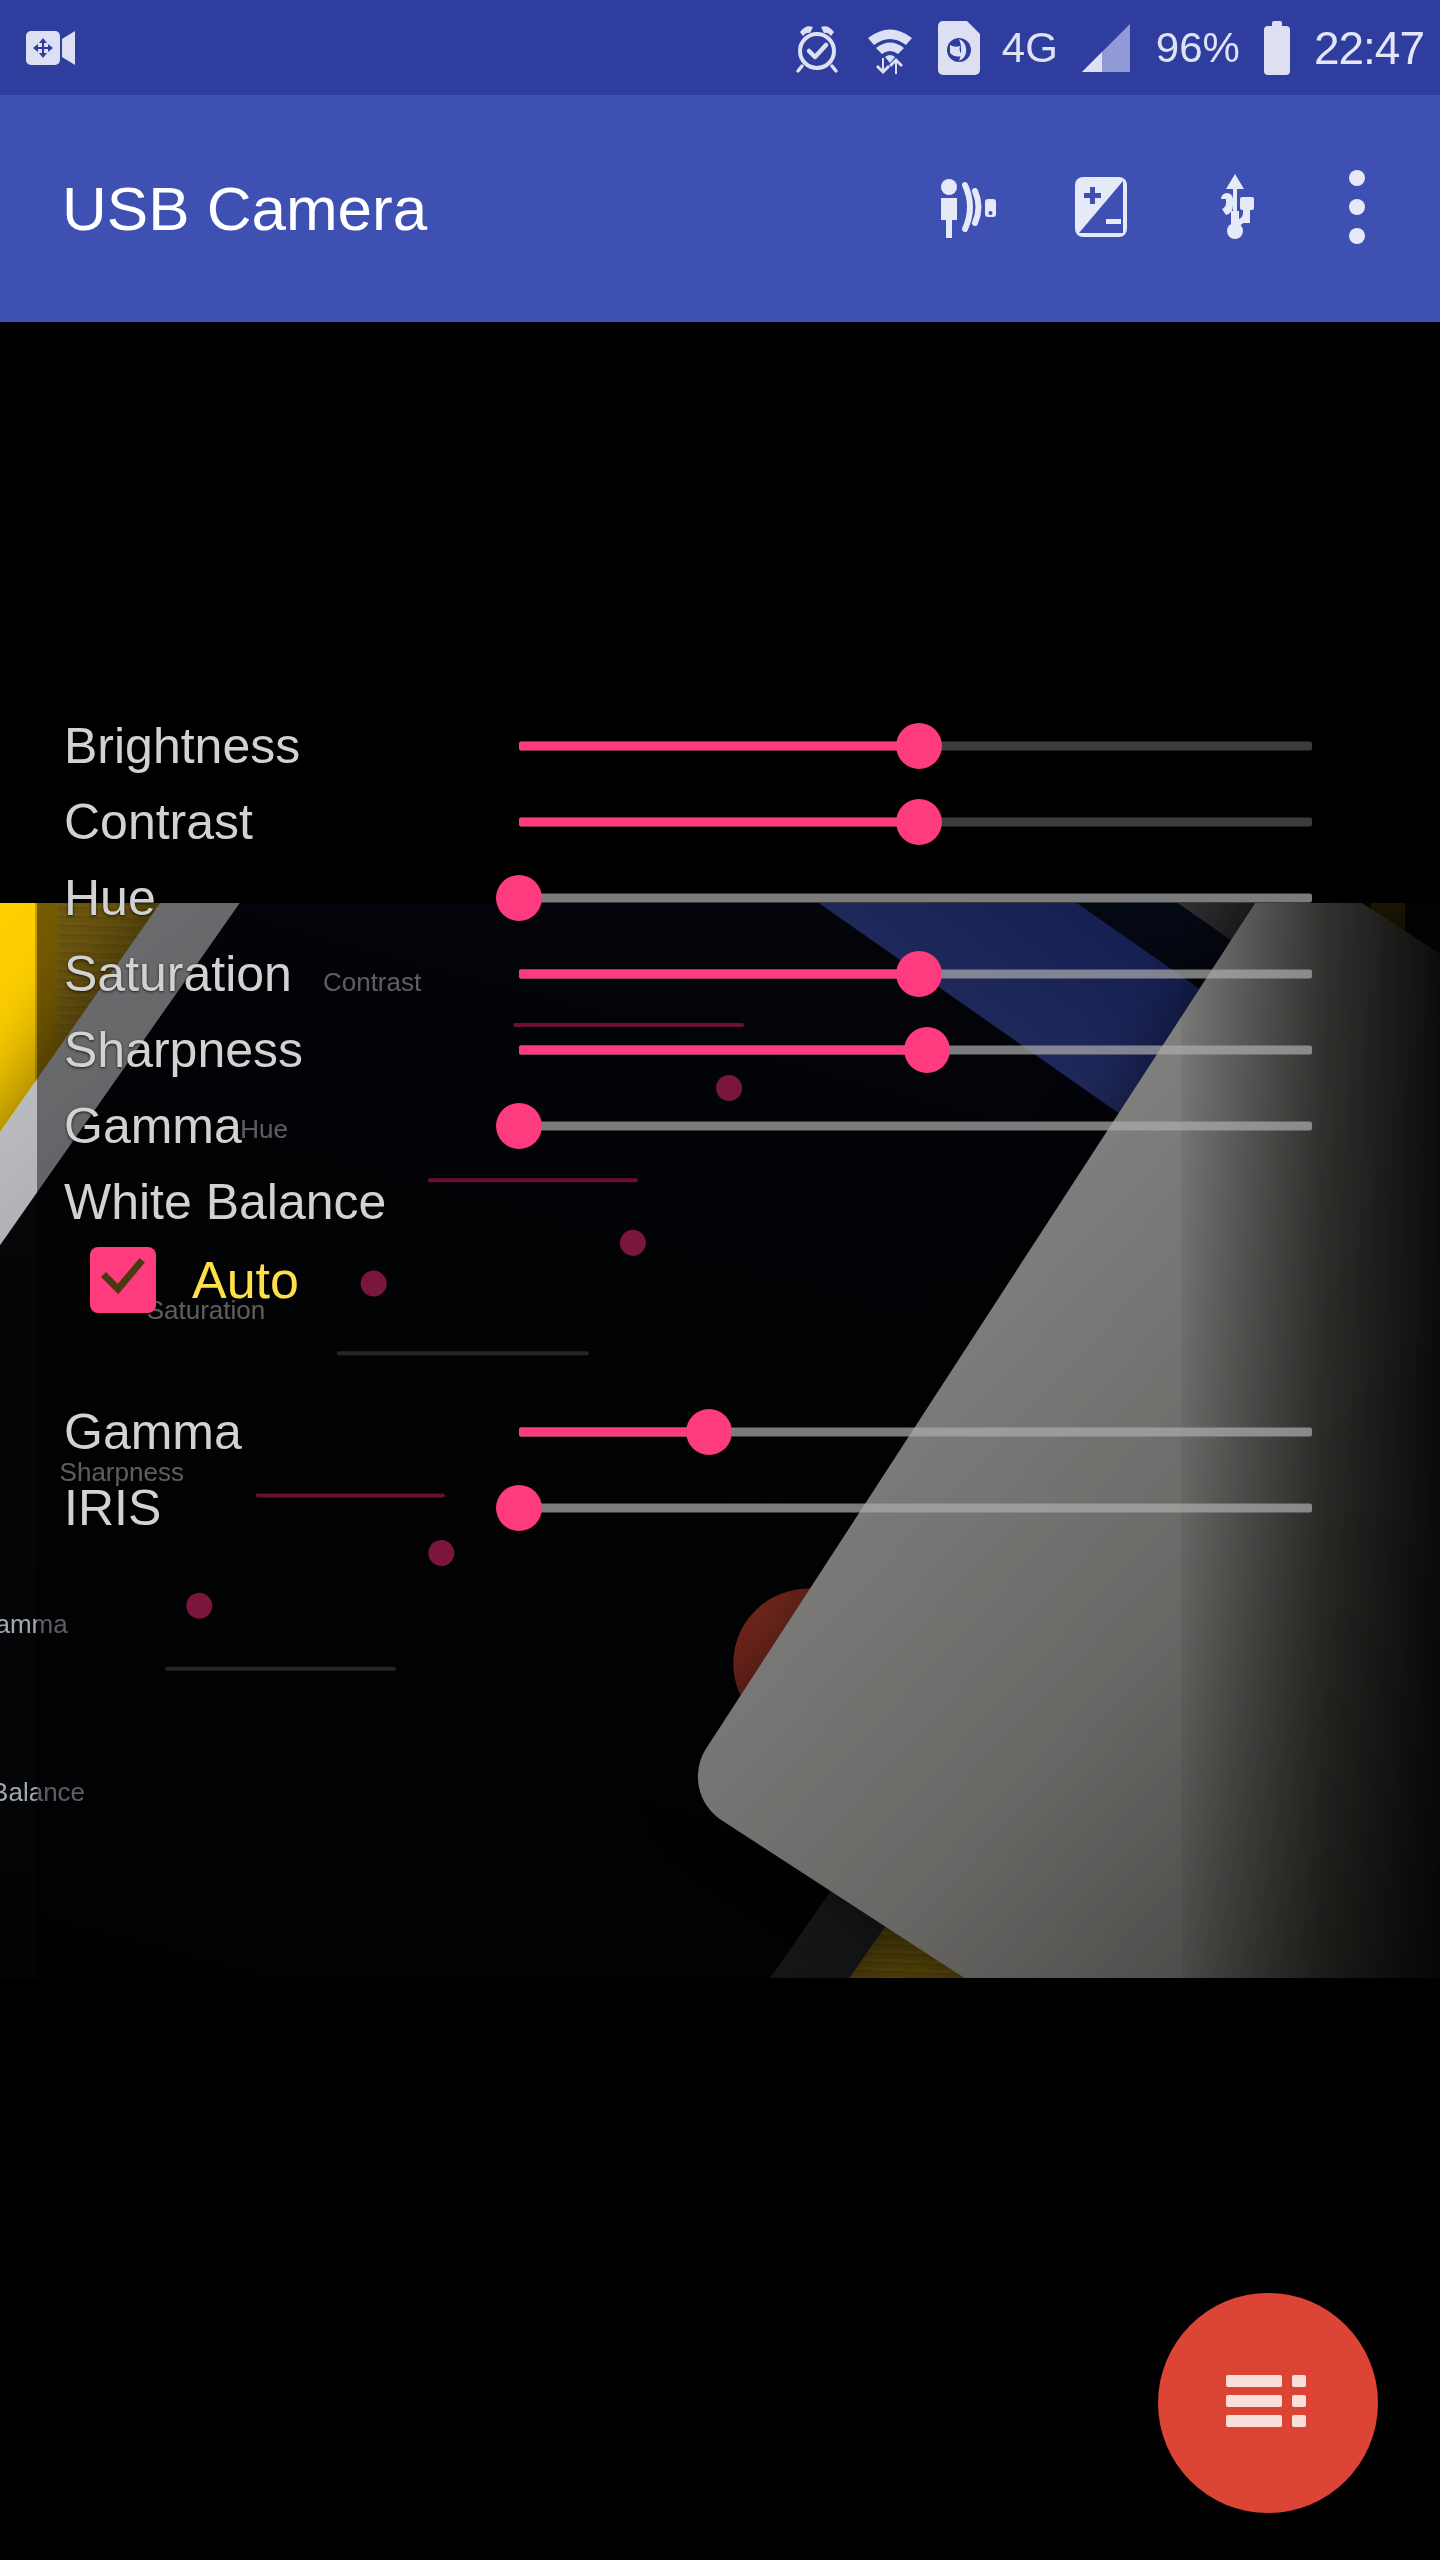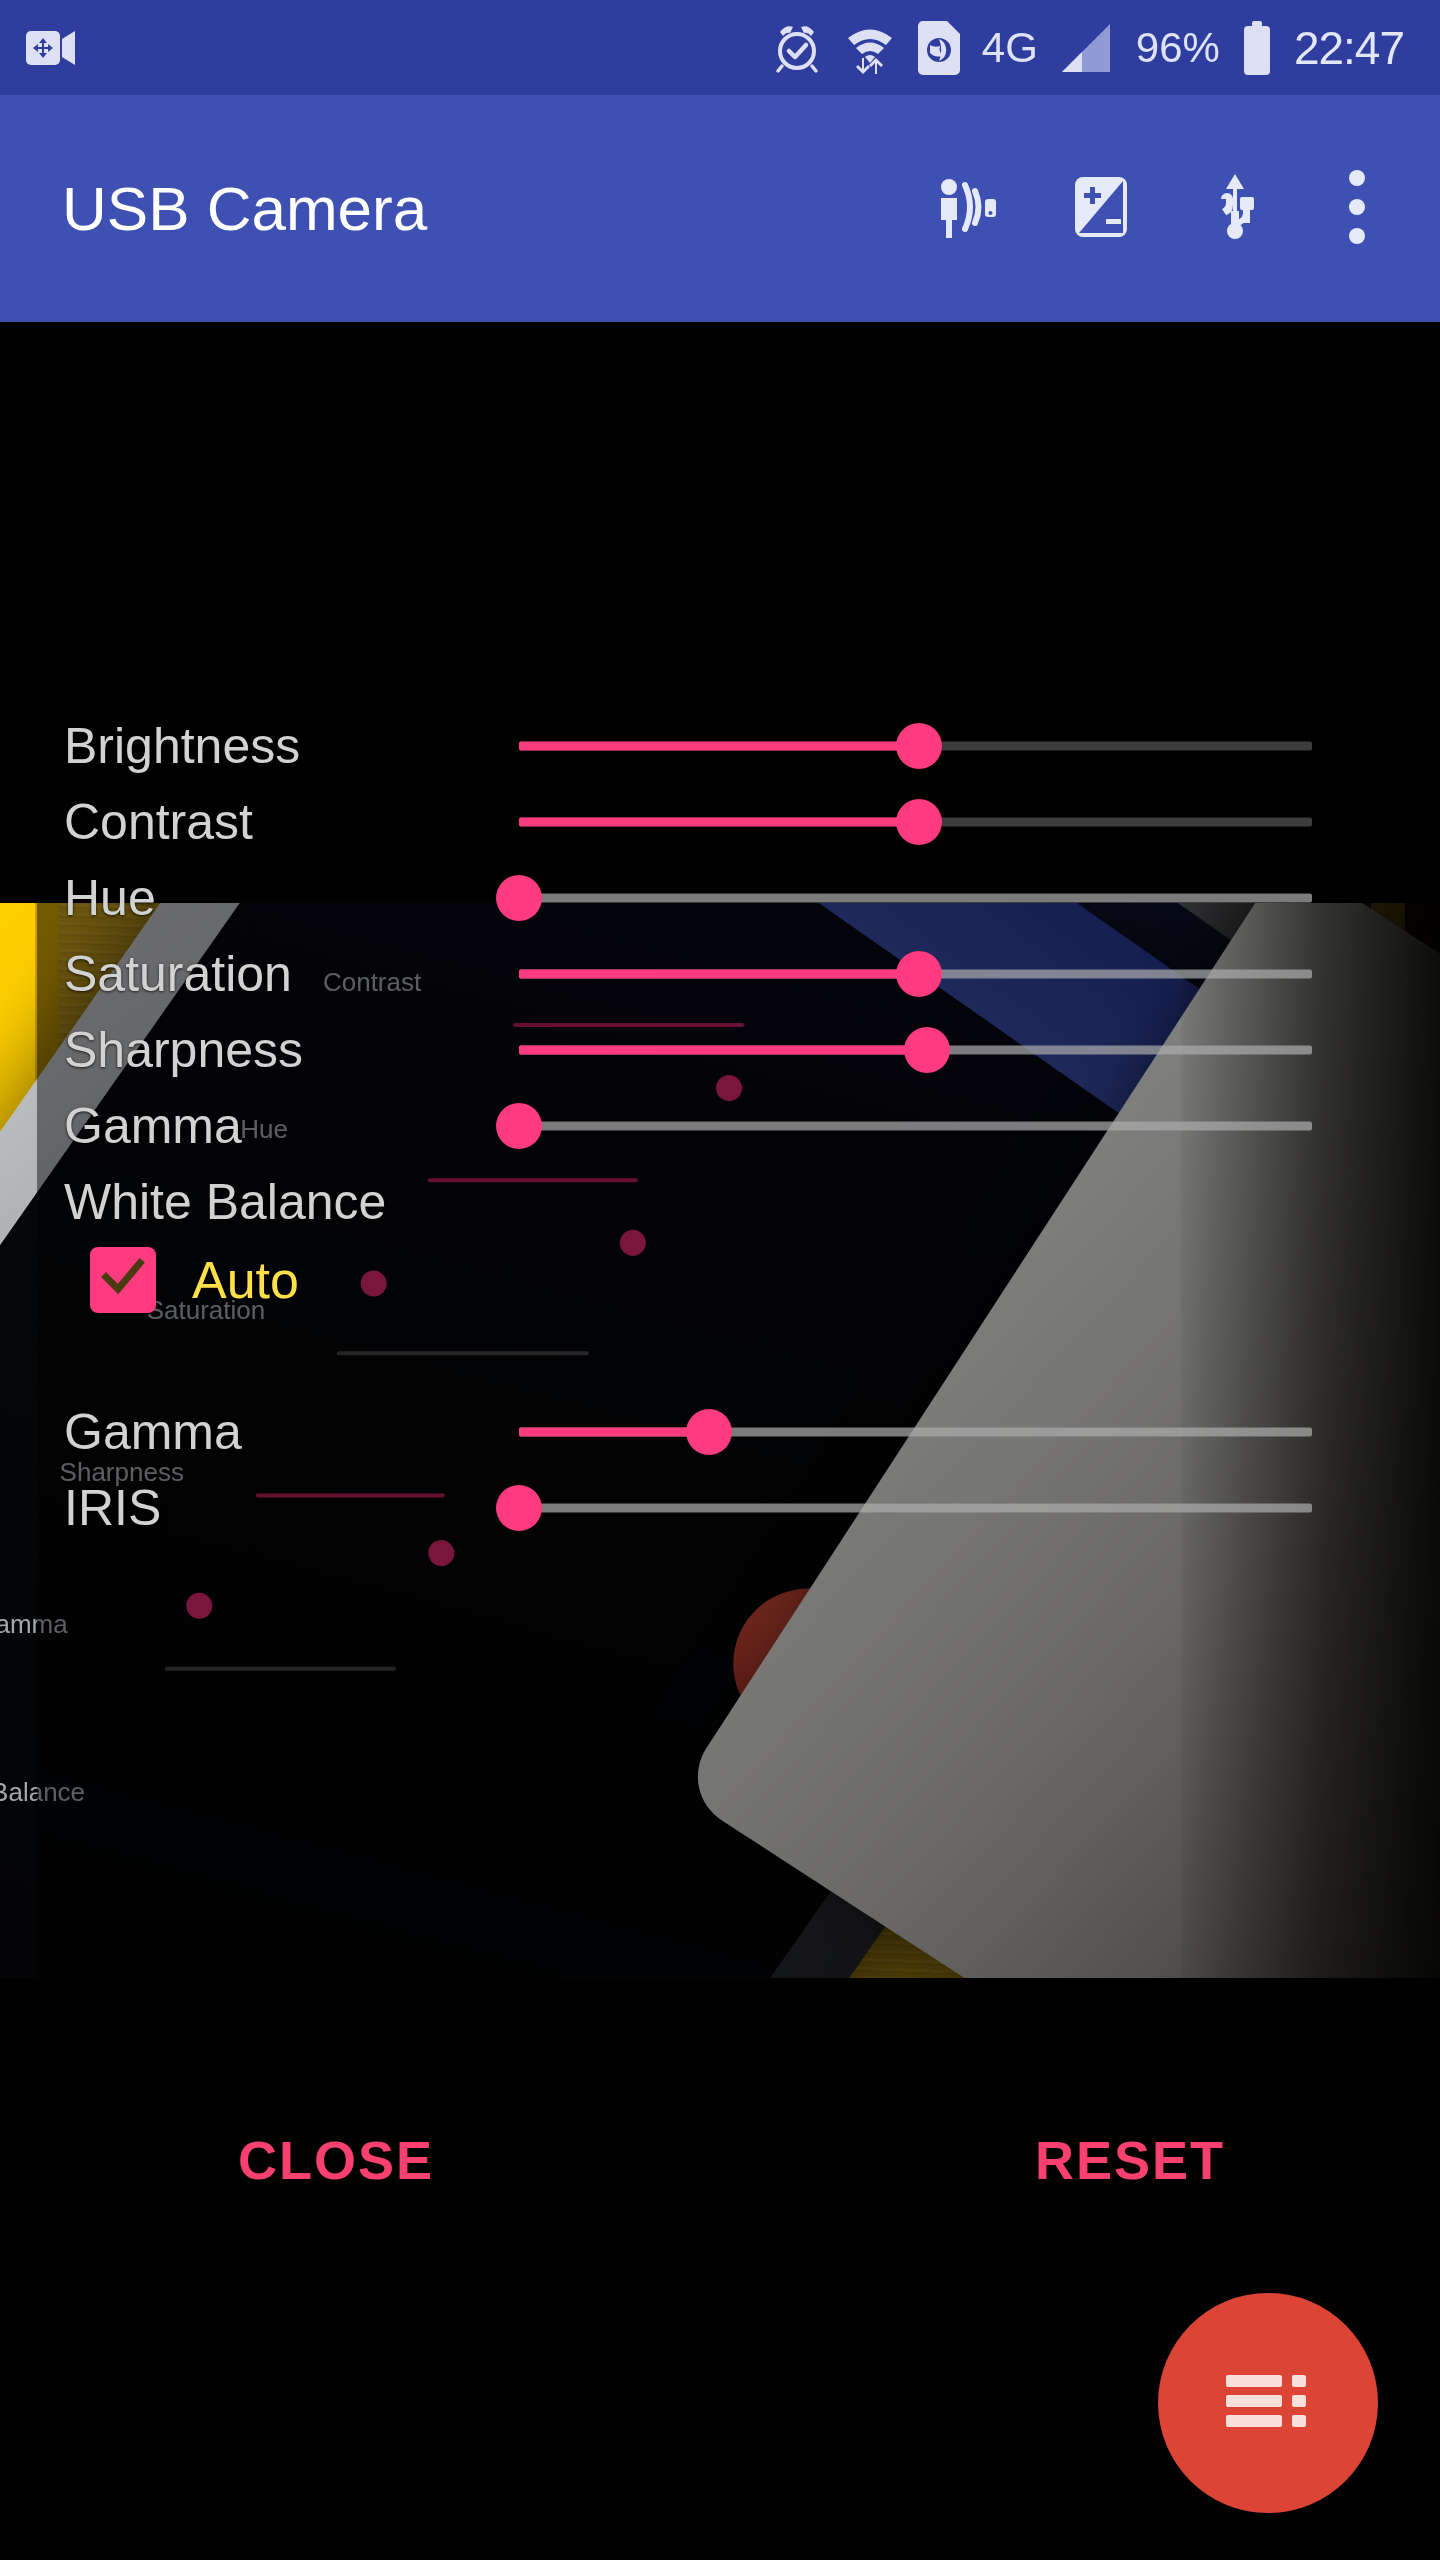--- a/index.html
+++ b/index.html
@@ -10,21 +10,21 @@
   #screen { position:relative; width:1440px; height:2560px; background:#000; }
 
   
   #status-bar {
     position:absolute; left:0; top:0; width:1440px; height:95px;
     background:#2f3e9e; display:flex; align-items:center;
   }
   #status-left { display:flex; align-items:center; padding-left:26px; }
   #status-right {
     margin-left:auto; display:flex; align-items:center; gap:22px;
-    padding-right:36px; color:#dde0f2;
+    padding-right:16px; color:#dde0f2;
   }
   .sb-ico { display:block; }
   .sb-text {
     font-size:42px; color:#dde2f5; letter-spacing:0px; line-height:1;
     font-family:"Liberation Sans", sans-serif;
   }
   #sb-clock { font-size:46px; color:#e2e6f7; letter-spacing:-1px; }
 
   
   #app-bar {
@@ -417,24 +417,20 @@
       <div class="row-label">IRIS</div>
       <div class="slider">
         <div class="track-bg"></div>
         <div class="track-fill" style="width:0%;"></div>
         <div class="thumb" style="left:0%;"></div>
       </div>
     </div>
 
   </div>
 
-  <div id="dialog-actions">
-    <button id="close-button" class="dlg-btn">CLOSE</button>
-    <button id="reset-button" class="dlg-btn">RESET</button>
-  </div>
 
   <div id="fab">
     <span id="fab-icon">
       <svg width="96" height="72" viewBox="0 0 96 72">
         <rect x="6" y="10" width="56" height="12" rx="2" fill="#fbdfda"></rect>
         <rect x="6" y="30" width="56" height="12" rx="2" fill="#fbdfda"></rect>
         <rect x="6" y="50" width="56" height="12" rx="2" fill="#fbdfda"></rect>
         <rect x="72" y="10" width="14" height="12" rx="2" fill="#fbdfda"></rect>
         <rect x="72" y="30" width="14" height="12" rx="2" fill="#fbdfda"></rect>
         <rect x="72" y="50" width="14" height="12" rx="2" fill="#fbdfda"></rect>

